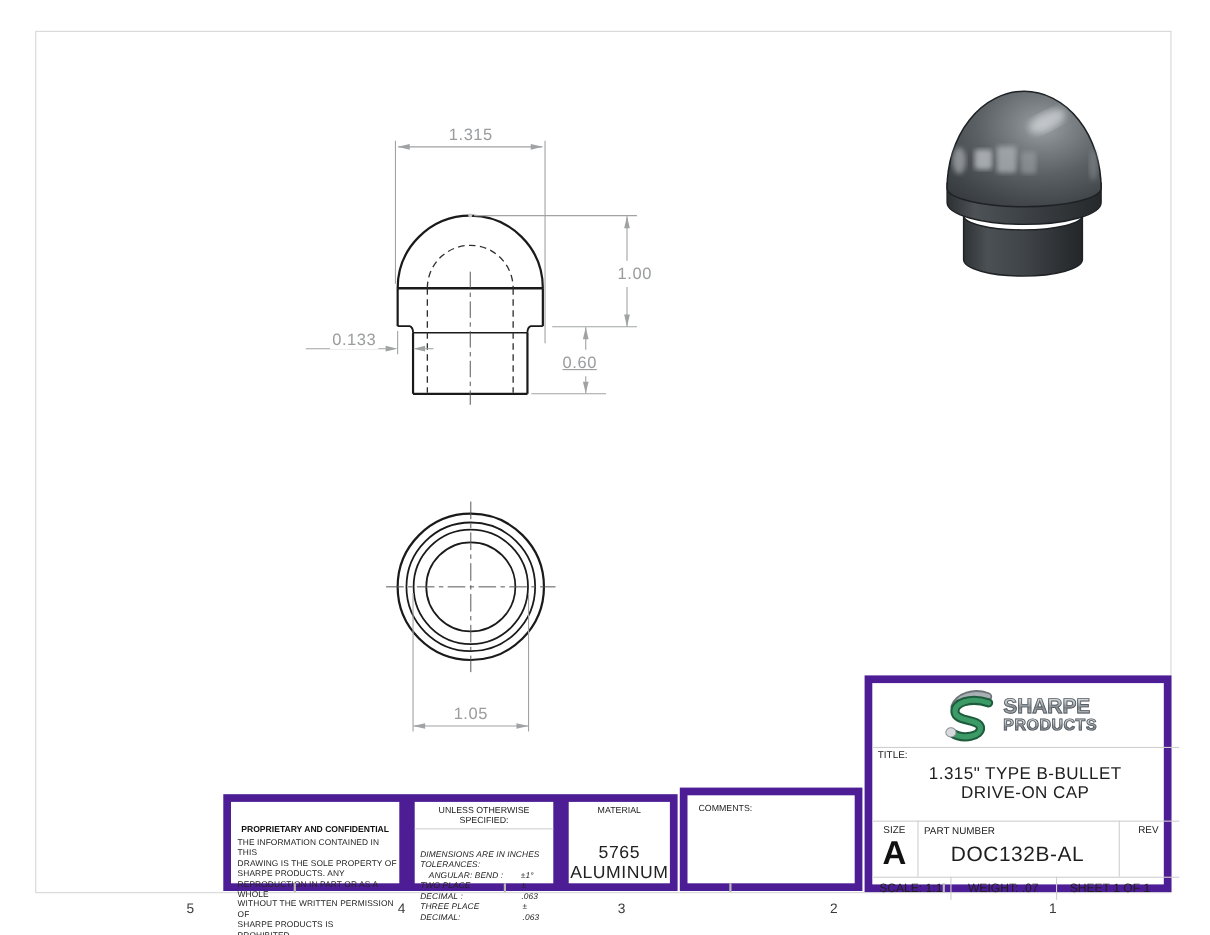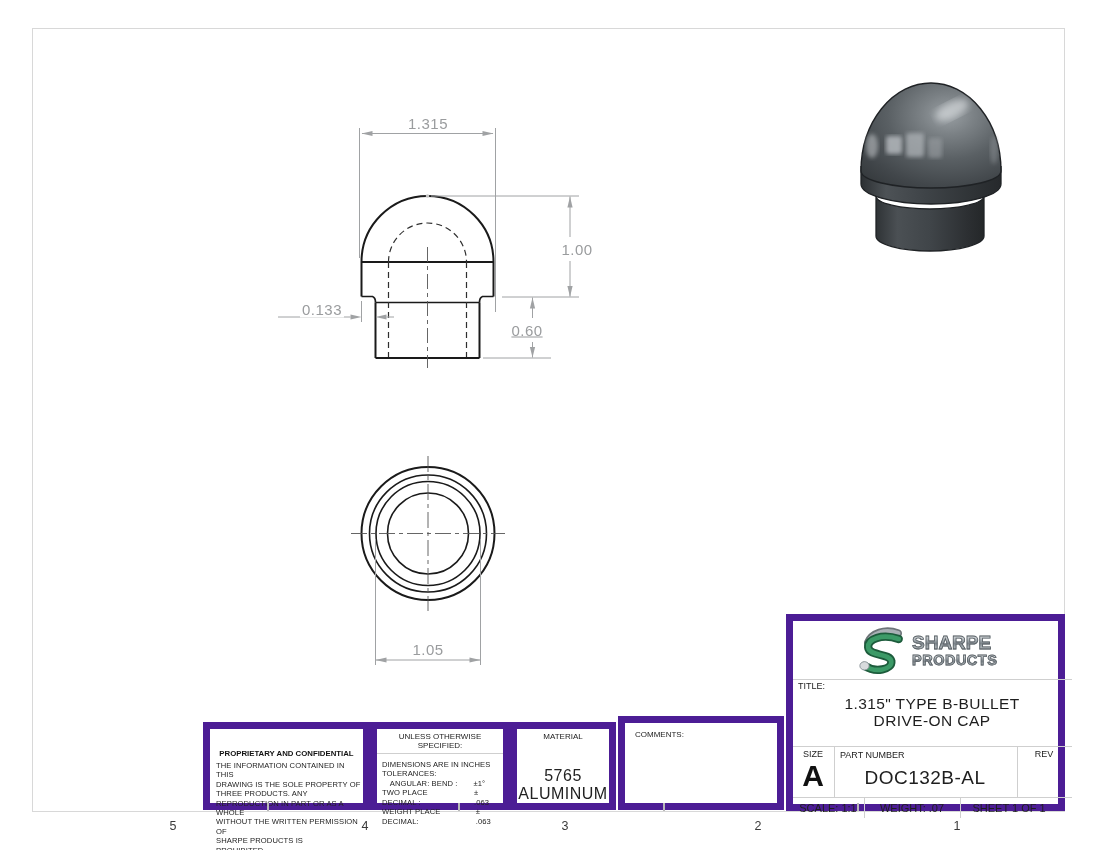--- a/index.html
+++ b/index.html
@@ -163,44 +163,44 @@
 <div class="abs dim ctr" style="left:577px;top:249px;">1.00</div>
 <div class="abs dim ctr" style="left:303px;top:309px;margin-left:19px;">0.133</div>
 <div class="abs dim ctr" style="left:527px;top:330px;text-decoration:underline;">0.60</div>
 <div class="abs dim ctr" style="left:428px;top:649px;">1.05</div>
 
 <div class="abs note-box" style="left:203px;top:722px;width:167px;height:88px;">
   <div class="tiny-b" style="text-align:center;margin-top:20px;">PROPRIETARY AND CONFIDENTIAL</div>
   <div class="tiny" style="margin:3px 0 0 6px;">
     <div class="note-line">THE INFORMATION CONTAINED IN THIS</div>
     <div class="note-line">DRAWING IS THE SOLE PROPERTY OF</div>
-    <div class="note-line">THREE PRODUCTS.  ANY</div>
+    <div class="note-line">SHARPE PRODUCTS.  ANY</div>
     <div class="note-line">REPRODUCTION IN PART OR AS A WHOLE</div>
     <div class="note-line">WITHOUT THE WRITTEN PERMISSION OF</div>
     <div class="note-line">SHARPE PRODUCTS IS</div>
     <div class="note-line">PROHIBITED.</div>
   </div>
 </div>
 
 <div class="abs note-box" style="left:370px;top:722px;width:140px;height:88px;">
   <div class="hdr-ctr" style="margin-top:3px;">UNLESS OTHERWISE SPECIFIED:</div>
   <div style="height:1px;background:#cfcfcf;margin-top:3px;"></div>
-  <div class="tiny" style="margin-top:6px;">
+  <div class="tiny" style="margin-top:18px;font-style:italic;">
     <div class="note-line" style="padding-left:5px;">DIMENSIONS ARE IN INCHES</div>
     <div class="note-line" style="padding-left:5px;">TOLERANCES:</div>
     <div class="tol-row">
       <span>ANGULAR: BEND :</span>
       <span>±1°</span>
     </div>
     <div class="tol-row">
       <span>TWO PLACE DECIMAL  :</span>
       <span>± .063</span>
     </div>
     <div class="tol-row">
-      <span>WEIGHT PLACE DECIMAL:</span>
+      <span>THREE PLACE DECIMAL:</span>
       <span>± .063</span>
     </div>
   </div>
 </div>
 
 <div class="abs note-box" style="left:510px;top:722px;width:106px;height:88px;">
   <div class="hdr-ctr" style="margin-top:3px;">MATERIAL</div>
   <div class="mat-big" style="text-align:center;margin-top:26px;">5765</div>
   <div class="mat-big" style="text-align:center;">ALUMINUM</div>
 </div>

